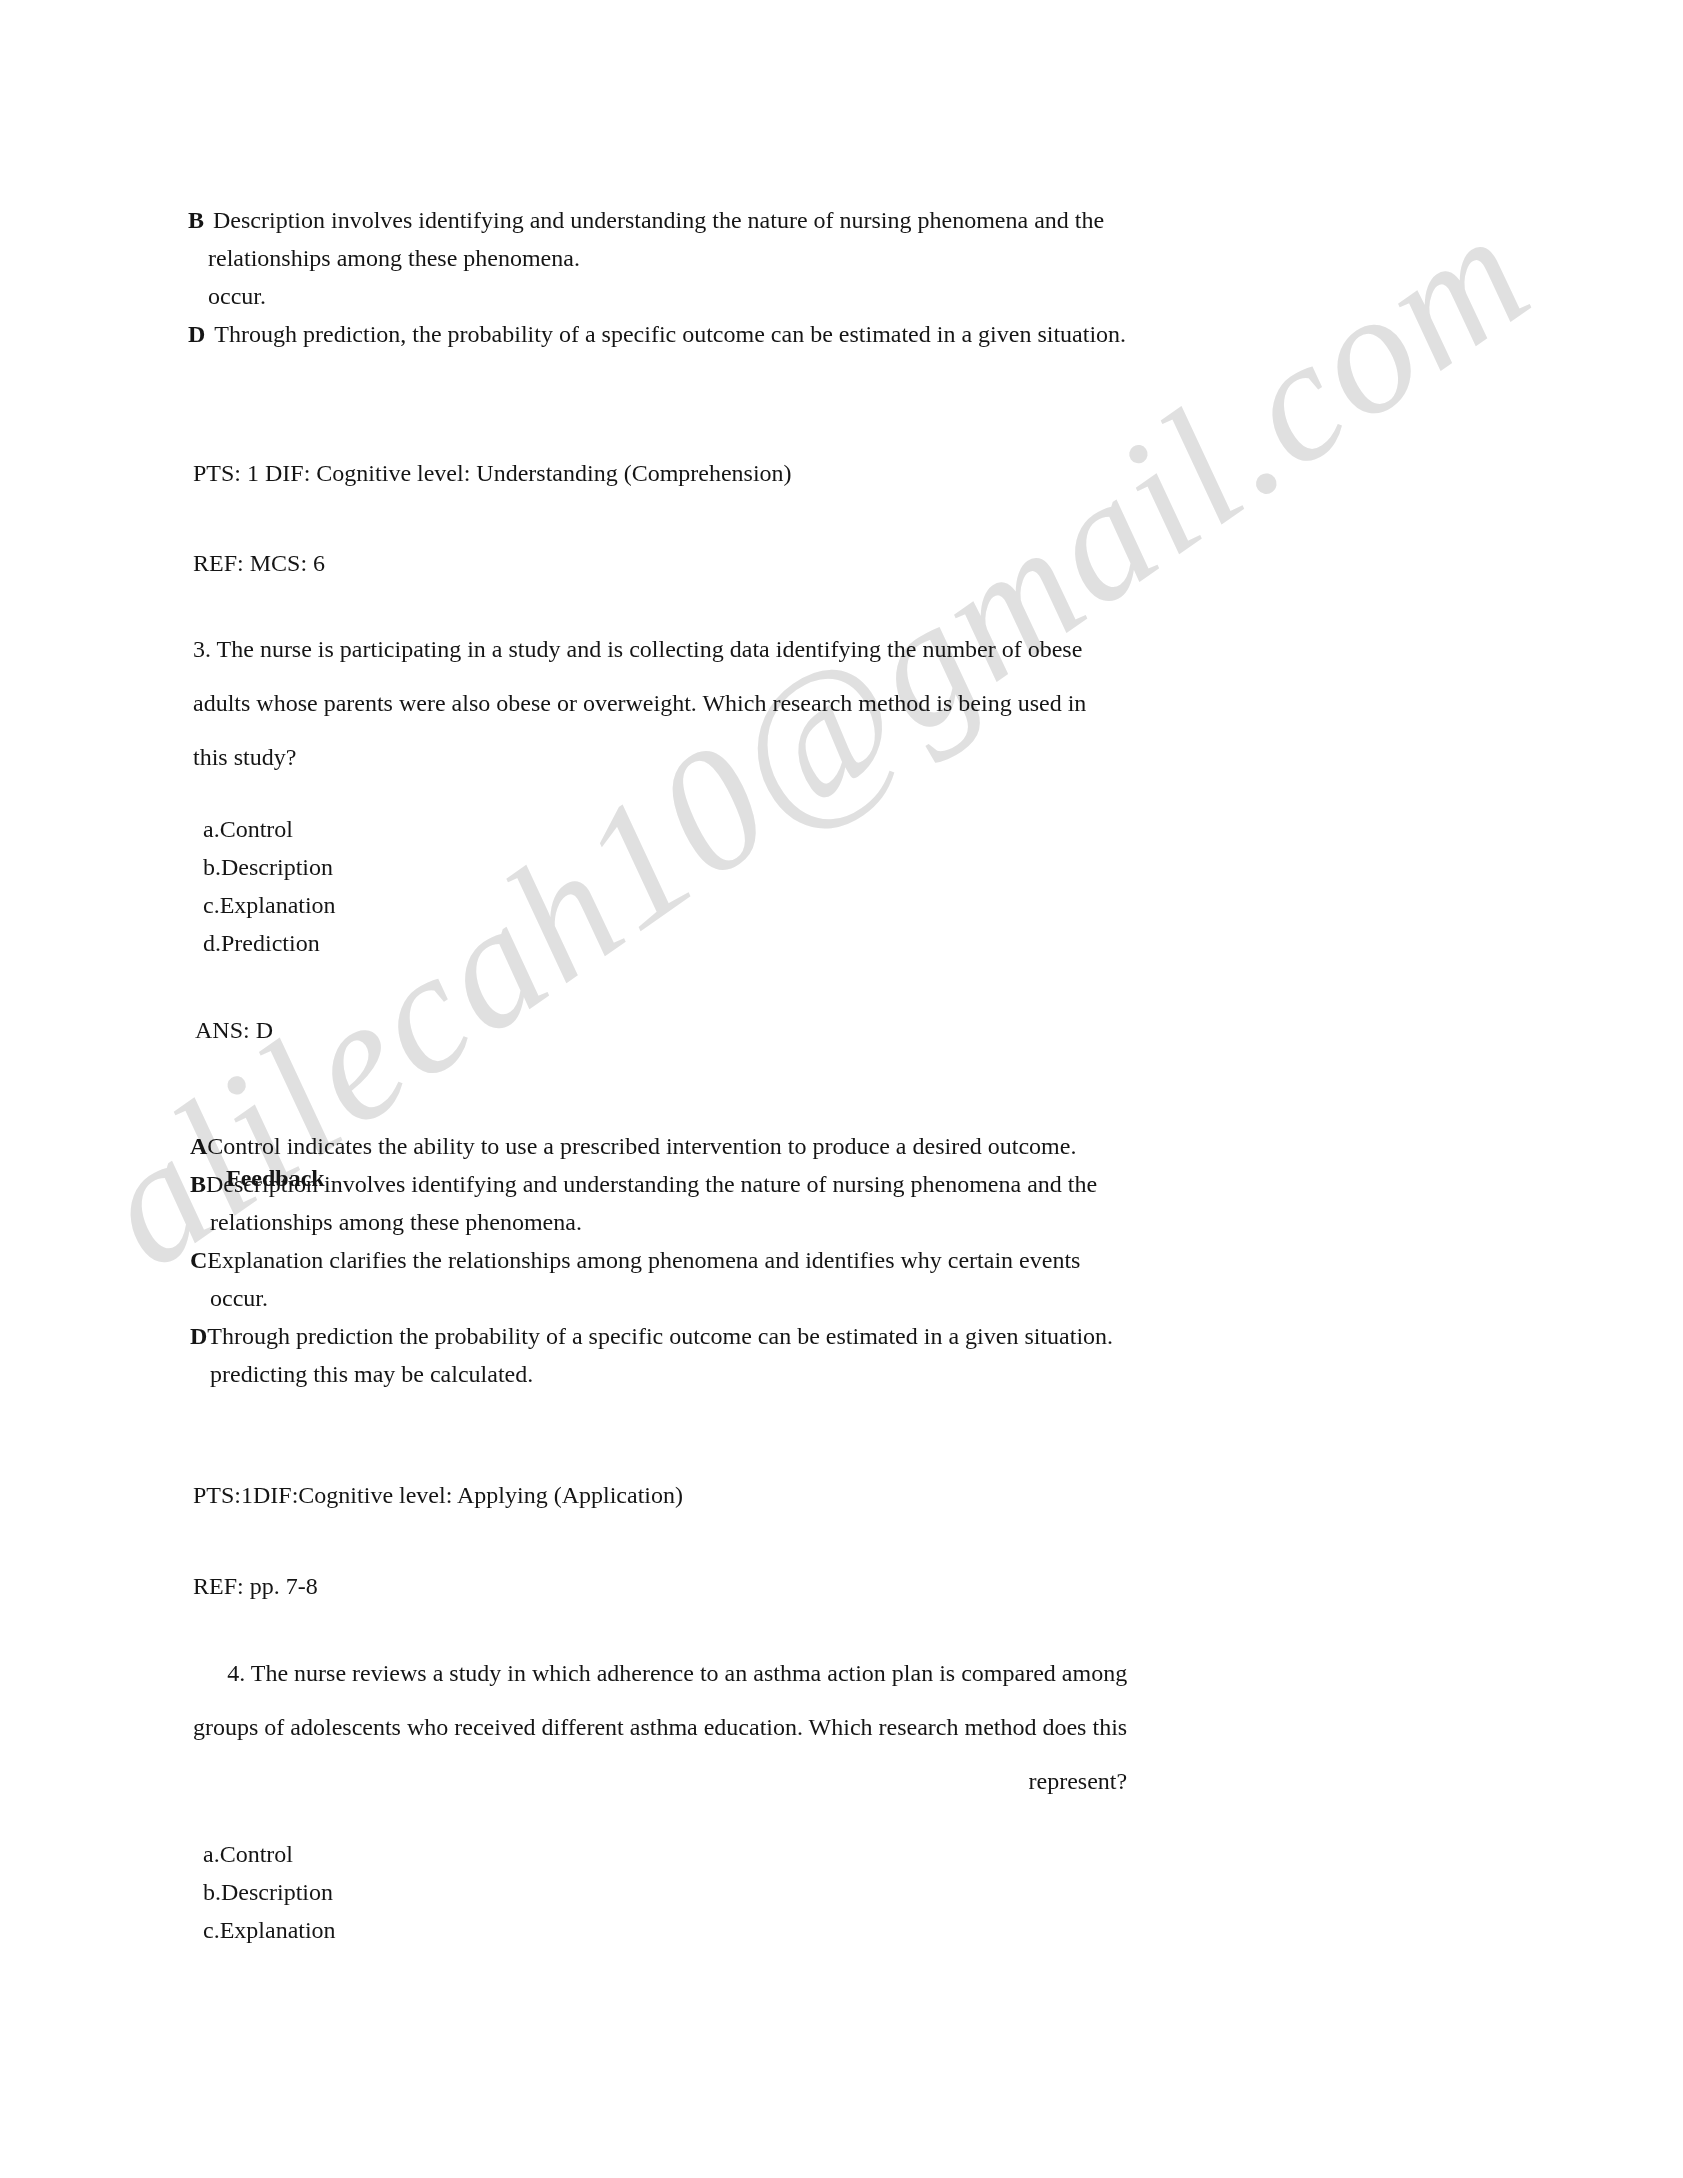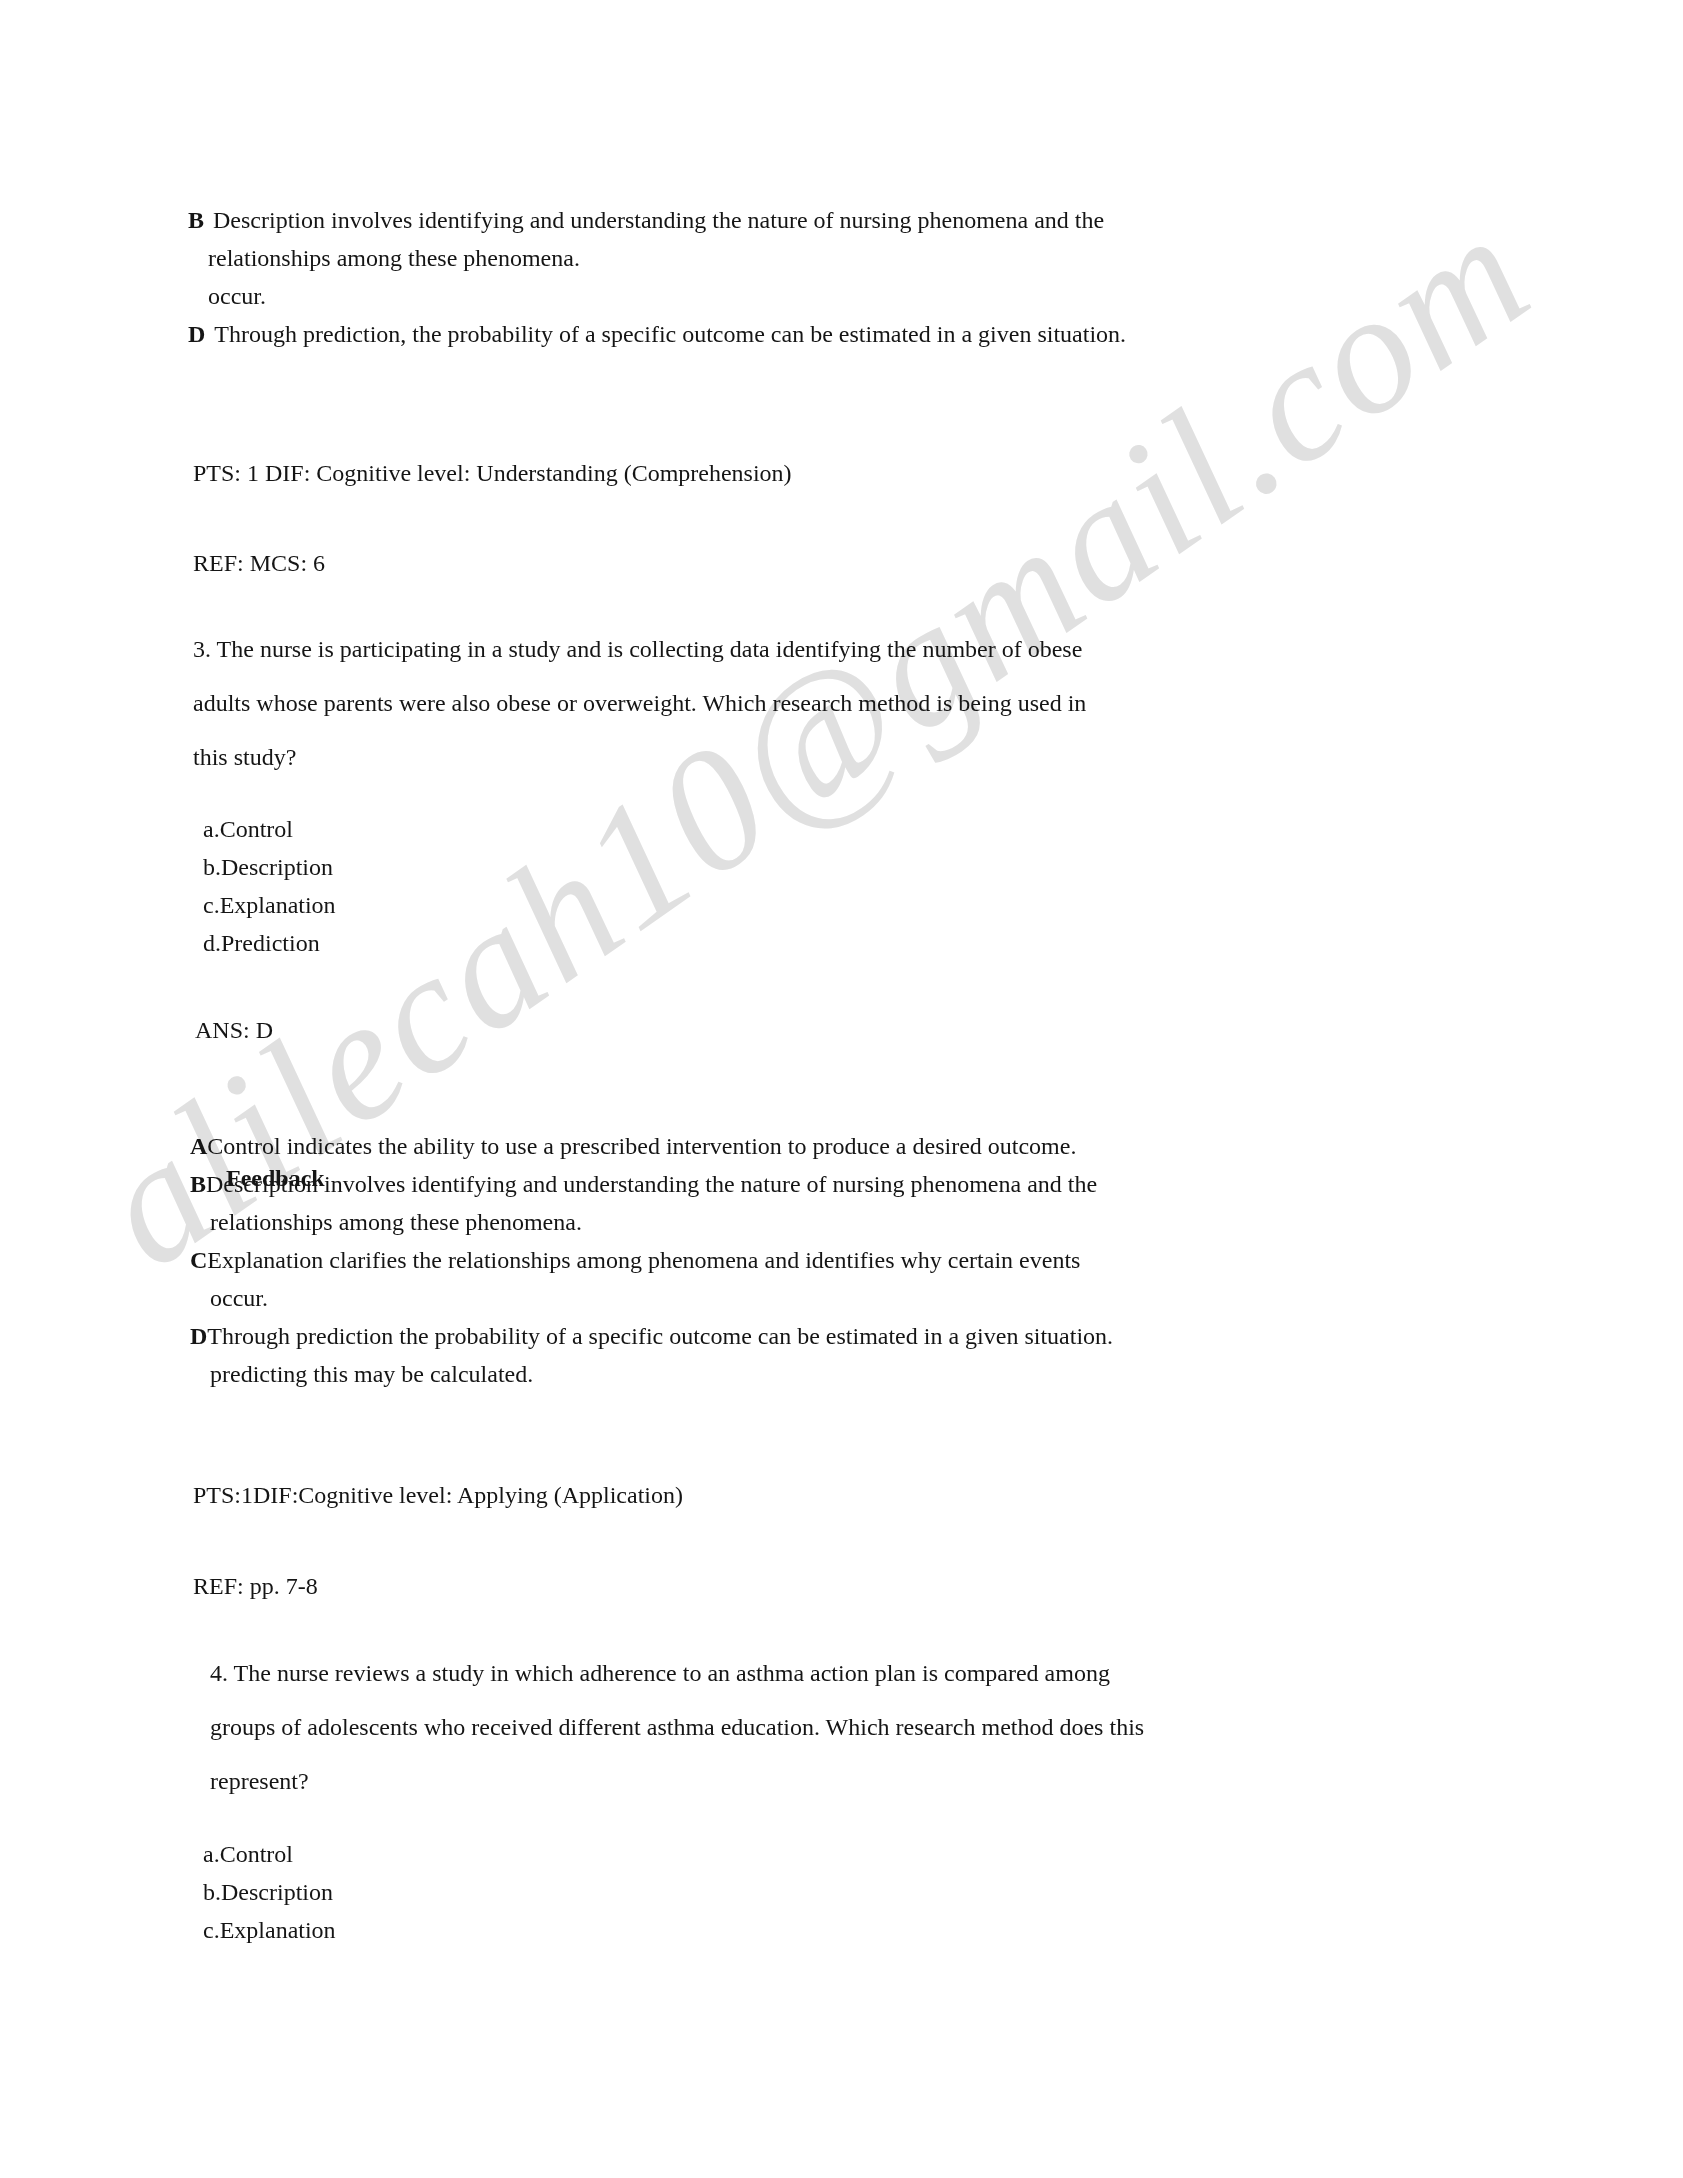--- a/index.html
+++ b/index.html
@@ -100,21 +100,21 @@
     <div class="line">
       <b>D</b><span>Through prediction the probability of a specific outcome can be estimated in a given situation.</span>
     </div>
     <div class="line cont">predicting this may be calculated.</div>
   </div>
 
   <div class="block" style="left:193px; top:1476px;text-align:center;">PTS:1DIF:Cognitive level: Applying (Application)</div>
 
   <div class="block" style="left:193px; top:1567px;">REF: pp. 7-8</div>
 
-  <div class="block q-block" style="left:210px; top:1646px;">
+  <div class="block q-block" style="left:193px; top:1646px;text-align:right;">
     <div class="line">4. The nurse reviews a study in which adherence to an asthma action plan is compared among</div>
     <div class="line">groups of adolescents who received different asthma education. Which research method does this</div>
     <div class="line">represent?</div>
   </div>
 
   <div class="block" style="left:203px; top:1835px;">
     <div class="line">a.Control</div>
     <div class="line">b.Description</div>
     <div class="line">c.Explanation</div>
   </div>

